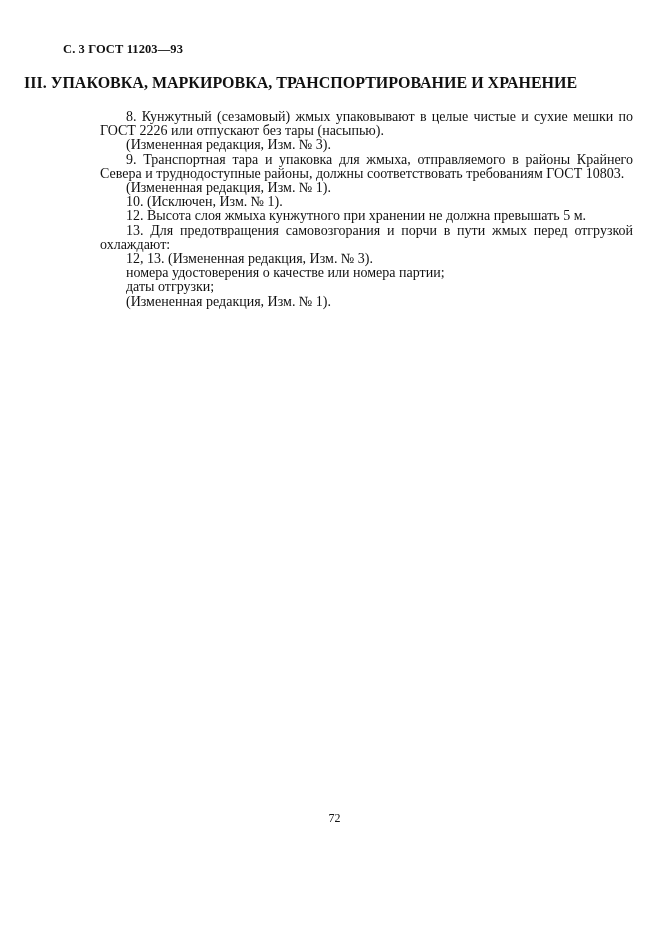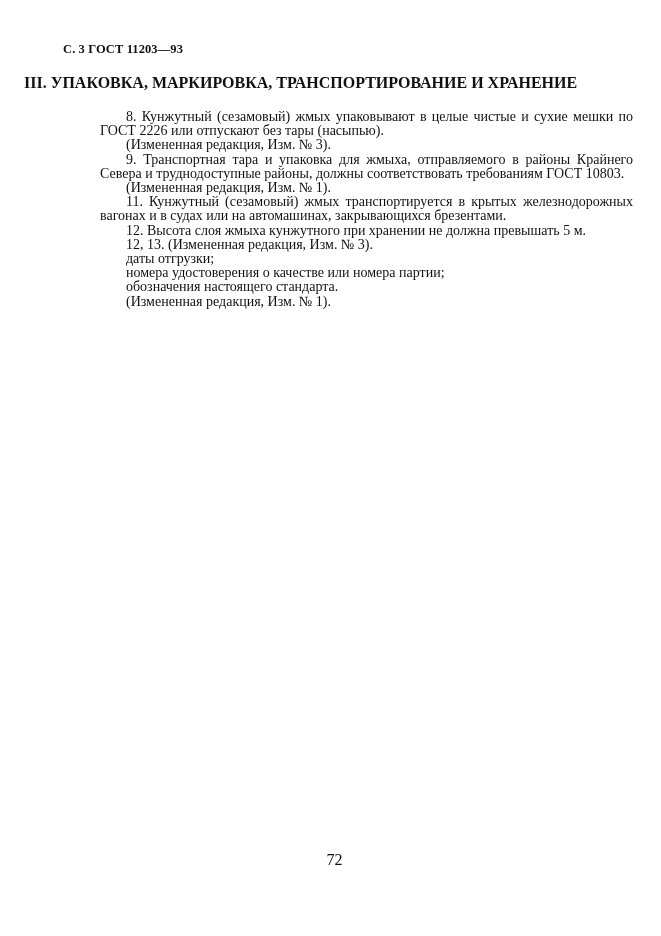--- a/index.html
+++ b/index.html
@@ -48,41 +48,41 @@
       text-align: justify;
       text-indent: 26px;
     }
     .body-text .bold {
       font-weight: normal;
     }
     .page-number {
       position: absolute;
       left: 0;
       width: 661px;
-      top: 851px;
+      top: 811px;
       text-align: center;
-      font-size: 16px;
+      font-size: 12px;
       padding-left: 8px;
       box-sizing: border-box;
     }
   </style>
 </head>
 <body>
 
 <div class="page-header">С. 3 ГОСТ 11203—93</div>
 
 <div class="section-title">III. УПАКОВКА, МАРКИРОВКА, ТРАНСПОРТИРОВАНИЕ И ХРАНЕНИЕ</div>
 
 <div class="body-text">
   <p><span>8. Кунжутный (сезамовый) жмых упаковывают в целые чистые и сухие мешки по ГОСТ 2226 или отпускают без тары (насыпью).</span></p>
   <p class="bold"><span>(Измененная редакция, Изм. № 3).</span></p>
   <p><span>9. Транспортная тара и упаковка для жмыха, отправляемого в районы Крайнего Севера и труднодоступные районы, должны соответствовать требованиям ГОСТ 10803.</span></p>
   <p class="bold"><span>(Измененная редакция, Изм. № 1).</span></p>
-  <p><span>11. Кунжутный (сезамовый) жмых транспортируется в крытых железнодорожных вагонах и в судах или на автомашинах, закрывающихся брезентами.</span></p>
+  <p><span>10. </span><span class="bold">(Исключен, Изм. № 1).</span></p>
   <p><span>12. Высота слоя жмыха кунжутного при хранении не должна превышать 5 м.</span></p>
+  <p><span>13. Для предотвращения самовозгорания и порчи в пути жмых перед отгрузкой охлаждают:</span></p>
   <p><span>12, 13. </span><span class="bold">(Измененная редакция, Изм. № 3).</span></p>
+  <p><span>номера удостоверения о качестве или номера партии;</span></p>
   <p><span>даты отгрузки;</span></p>
-  <p><span>номера удостоверения о качестве или номера партии;</span></p>
-  <p><span>обозначения настоящего стандарта.</span></p>
   <p class="bold"><span>(Измененная редакция, Изм. № 1).</span></p>
 </div>
 
 <div class="page-number">72</div>
 
 </body></html>

